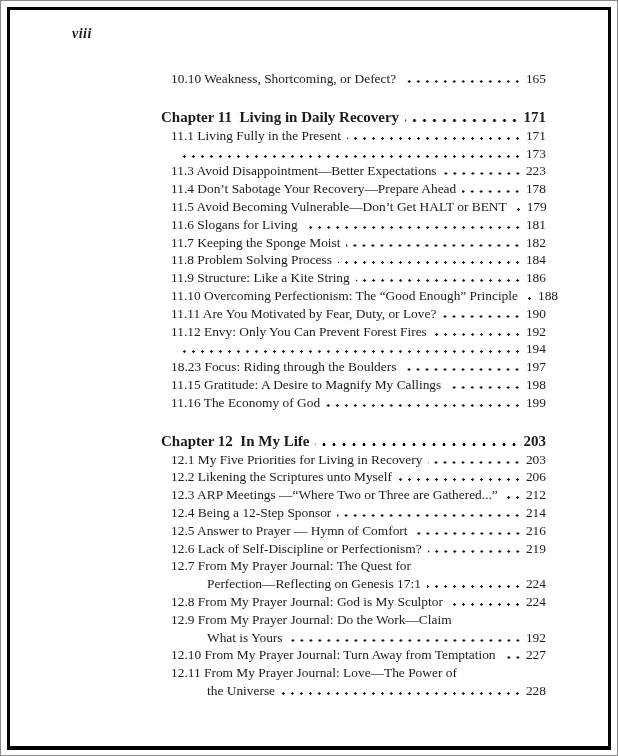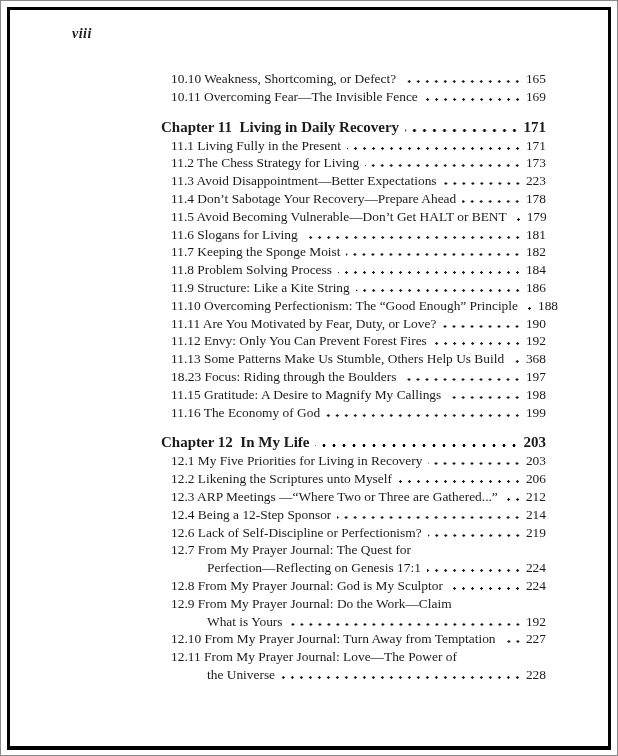--- a/index.html
+++ b/index.html
@@ -41,21 +41,21 @@
     font-size:13.4px;
     line-height:17.8px;
     white-space:nowrap;
   }
   .row.section { padding-left:10px; }
   .row.runover { padding-left:46px; }
   .row.chapter {
     font-weight:bold;
     font-size:15px;
     line-height:20px;
-    margin-top:11px;
+    margin-top:19px;
     text-align:center;
   }
   .title { white-space:pre; }
   .leader {
     flex:1 1 auto;
     height:3px;
     min-width:10px;
     margin:0 4px 0 6px;
     background-image:radial-gradient(circle, #1b1b1b 1.15px, transparent 1.45px);
     background-size:9px 3px;
@@ -75,37 +75,31 @@
 <div class="scan-edge"></div>
 
 <div class="folio">viii</div>
 
 <div class="toc">
     <div class="row section">
       <span class="title">10.10 Weakness, Shortcoming, or Defect?</span>
       <span class="leader"></span>
       <span class="pagenum">165</span>
     </div>
-    <div class="row section">
-      <span class="title">10.11 Overcoming Fear—The Invisible Fence</span>
-      <span class="leader"></span>
-      <span class="pagenum">169</span>
-    </div>
     <div class="row chapter">
       <span class="title">Chapter 11&nbsp; Living in Daily Recovery</span>
       <span class="leader"></span>
       <span class="pagenum">171</span>
     </div>
     <div class="row section">
       <span class="title">11.1 Living Fully in the Present</span>
       <span class="leader"></span>
       <span class="pagenum">171</span>
     </div>
     <div class="row section">
-      <span class="title">11.2 The Chess Strategy for Living</span>
       <span class="leader"></span>
       <span class="pagenum">173</span>
     </div>
     <div class="row section">
       <span class="title">11.3 Avoid Disappointment—Better Expectations</span>
       <span class="leader"></span>
       <span class="pagenum">223</span>
     </div>
     <div class="row section">
       <span class="title">11.4 Don’t Sabotage Your Recovery—Prepare Ahead</span>
@@ -146,23 +140,22 @@
       <span class="title">11.11 Are You Motivated by Fear, Duty, or Love?</span>
       <span class="leader"></span>
       <span class="pagenum">190</span>
     </div>
     <div class="row section">
       <span class="title">11.12 Envy: Only You Can Prevent Forest Fires</span>
       <span class="leader"></span>
       <span class="pagenum">192</span>
     </div>
     <div class="row section">
-      <span class="title">11.13 Some Patterns Make Us Stumble, Others Help Us Build</span>
-      <span class="leader"></span>
-      <span class="pagenum">368</span>
+      <span class="leader"></span>
+      <span class="pagenum">194</span>
     </div>
     <div class="row section">
       <span class="title">18.23 Focus: Riding through the Boulders</span>
       <span class="leader"></span>
       <span class="pagenum">197</span>
     </div>
     <div class="row section">
       <span class="title">11.15 Gratitude: A Desire to Magnify My Callings</span>
       <span class="leader"></span>
       <span class="pagenum">198</span>
@@ -191,20 +184,25 @@
       <span class="title">12.3 ARP Meetings —“Where Two or Three are Gathered...”</span>
       <span class="leader"></span>
       <span class="pagenum">212</span>
     </div>
     <div class="row section">
       <span class="title">12.4 Being a 12-Step Sponsor</span>
       <span class="leader"></span>
       <span class="pagenum">214</span>
     </div>
     <div class="row section">
+      <span class="title">12.5 Answer to Prayer — Hymn of Comfort</span>
+      <span class="leader"></span>
+      <span class="pagenum">216</span>
+    </div>
+    <div class="row section">
       <span class="title">12.6 Lack of Self-Discipline or Perfectionism?</span>
       <span class="leader"></span>
       <span class="pagenum">219</span>
     </div>
     <div class="row section">
       <span class="title">12.7 From My Prayer Journal: The Quest for</span>
     </div>
     <div class="row runover">
       <span class="title">Perfection—Reflecting on Genesis 17:1</span>
       <span class="leader"></span>

